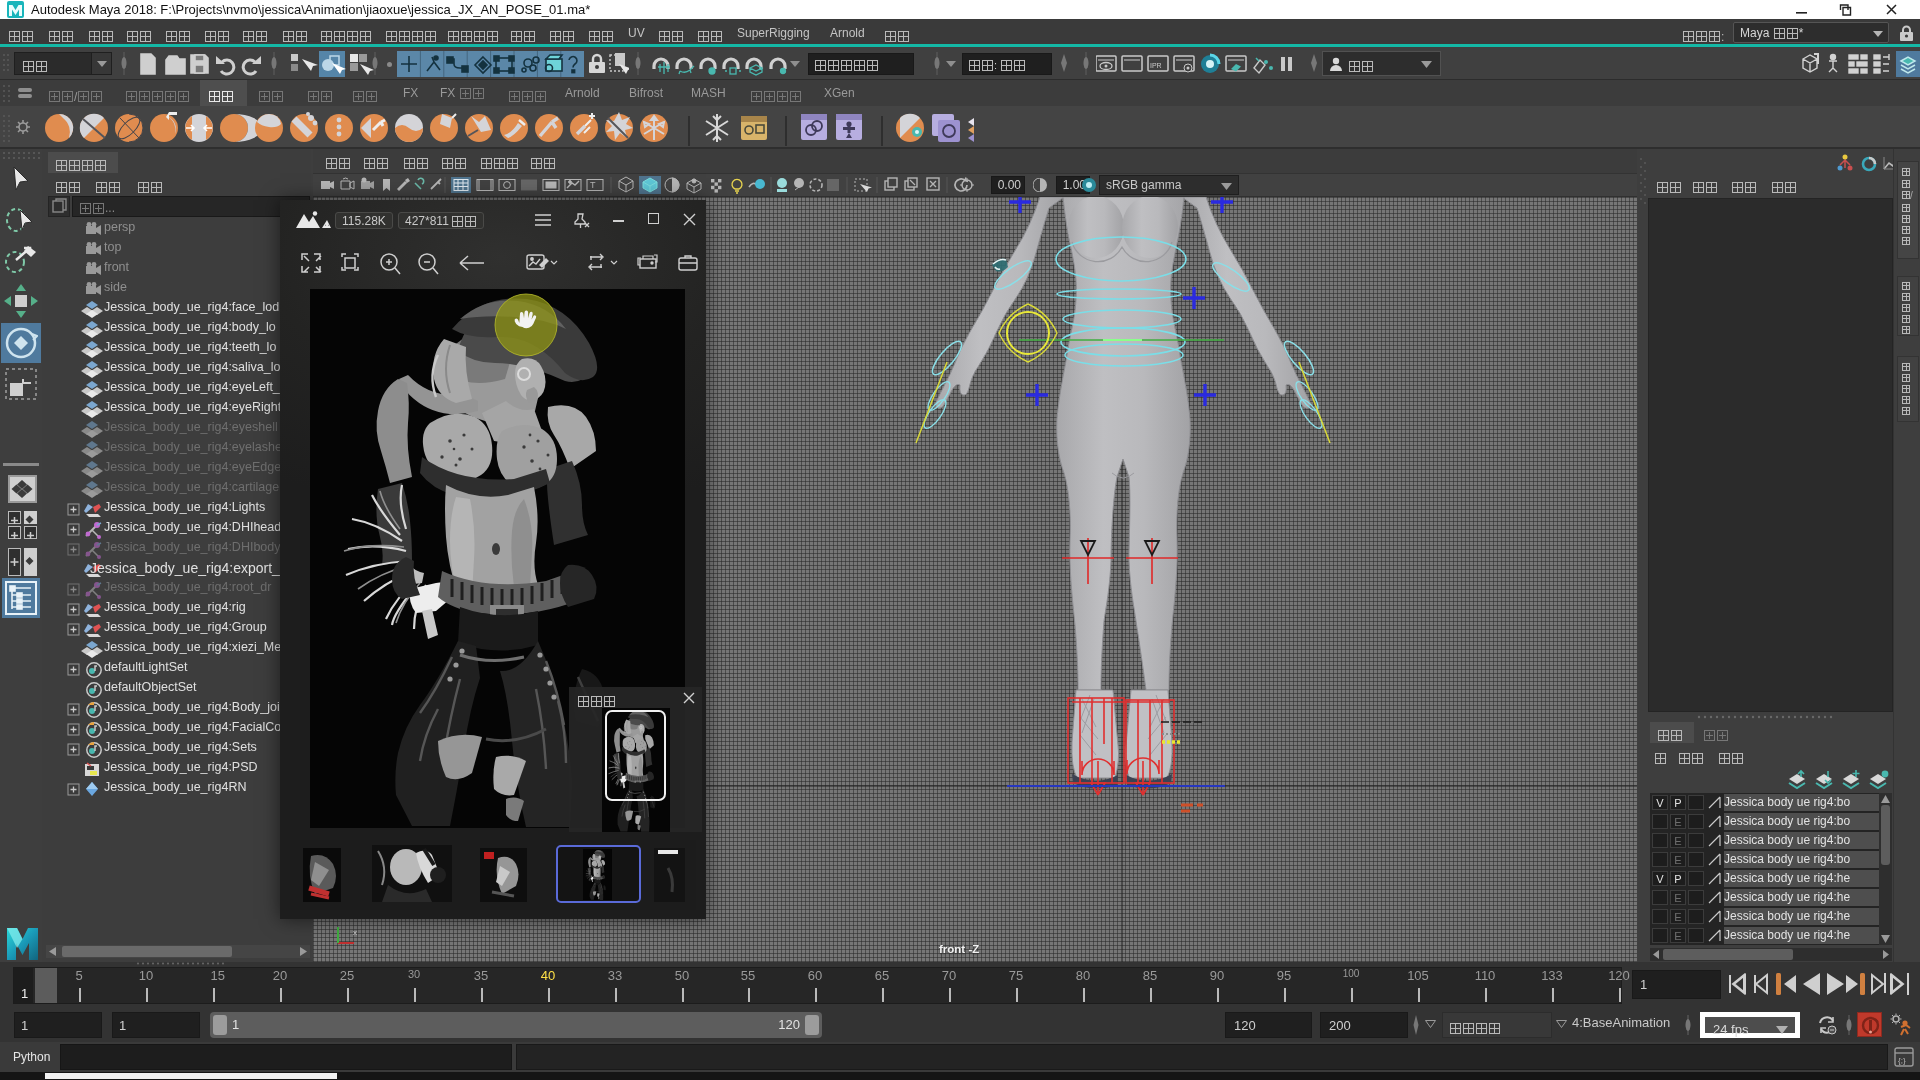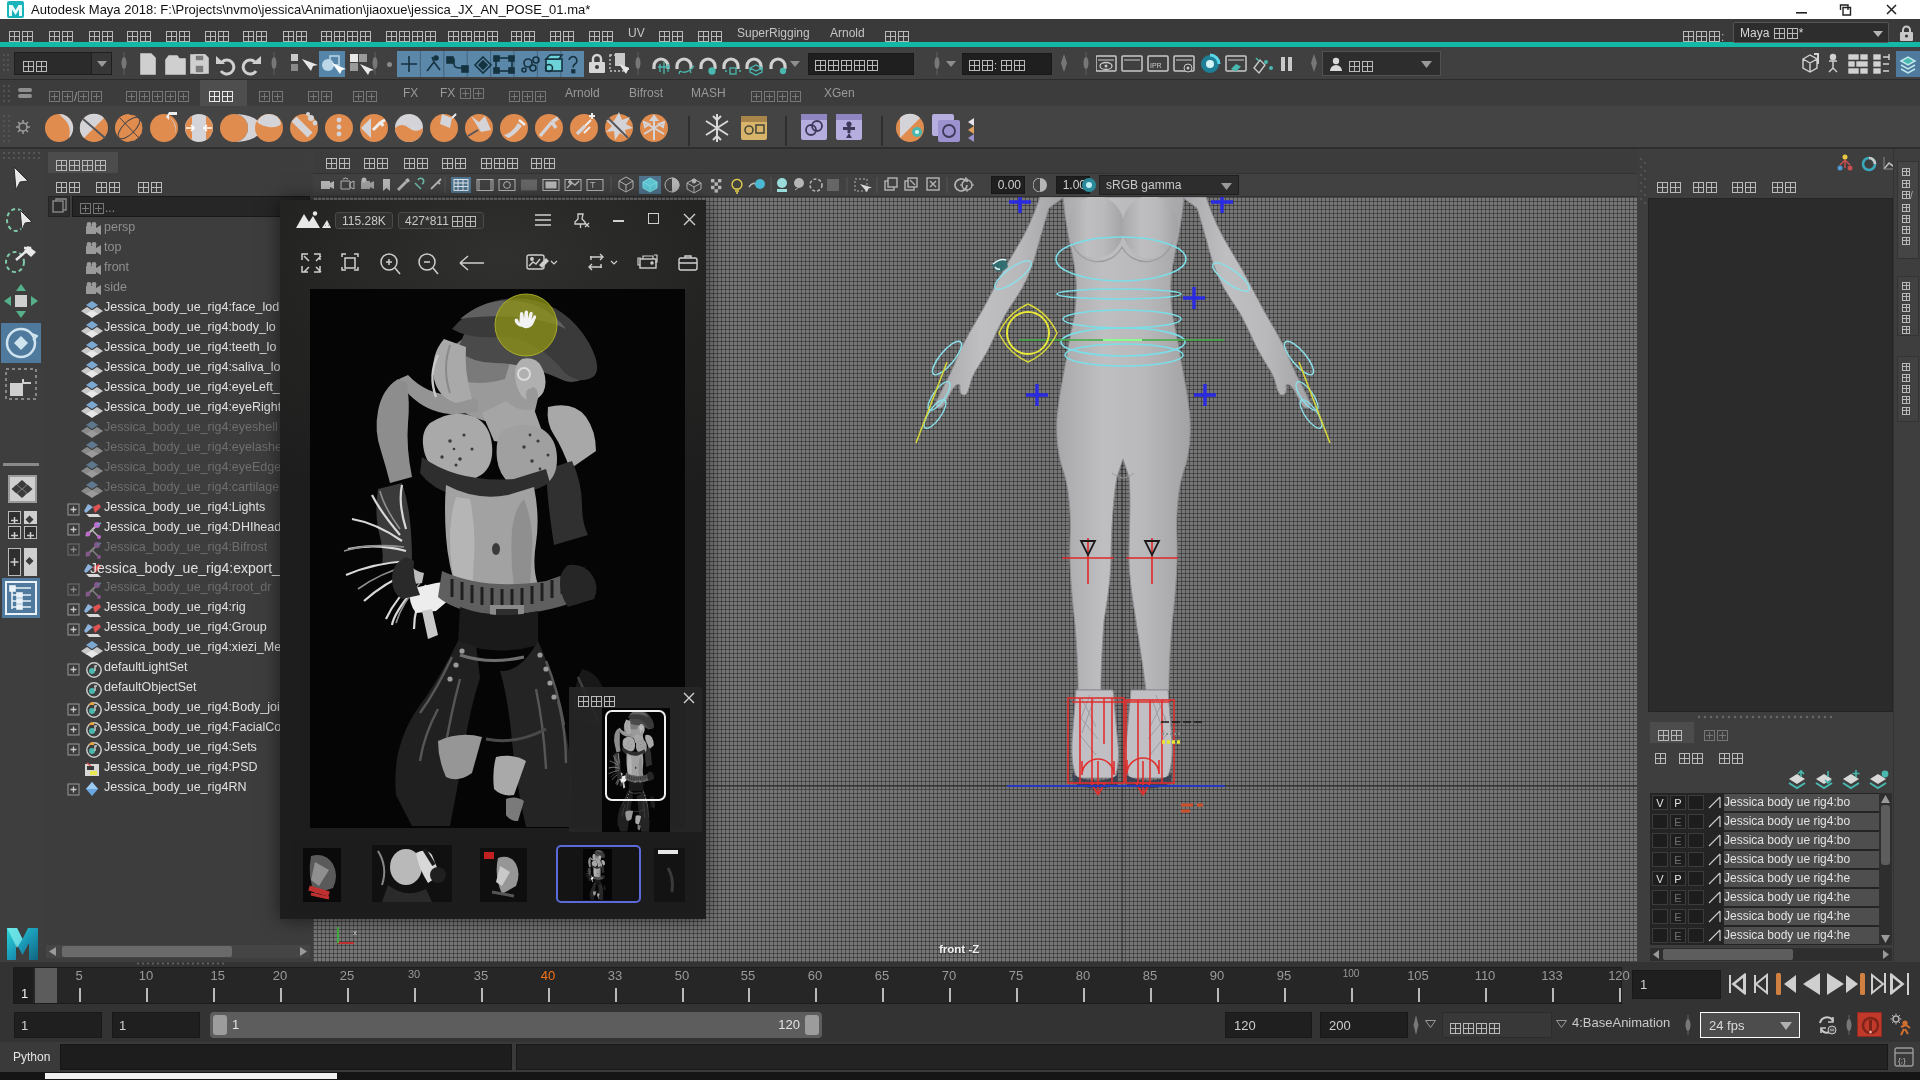--- a/index.html
+++ b/index.html
@@ -15,21 +15,21 @@
 .zd .z{border-color:#777;background:
     linear-gradient(#777,#777) 50% 50%/7px 1px no-repeat,
     linear-gradient(#777,#777) 50% 50%/1px 7px no-repeat;}
 .zw .z{border-color:#e8e8e8;background:
     linear-gradient(#e8e8e8,#e8e8e8) 50% 50%/9px 1px no-repeat,
     linear-gradient(#e8e8e8,#e8e8e8) 50% 50%/1px 9px no-repeat;}
 .lbl{color:#c0c0c0;font-size:12px;white-space:nowrap;}
 
 #titlebar{left:0;top:0;width:1920px;height:19px;background:#fff;color:#1a1a1a;font-size:13px;}
 
-#menubar{left:0;top:19px;width:1920px;height:28px;background:#3a3a3a;border-bottom:5px solid #14b8a6;}
+#menubar{left:0;top:19px;width:1920px;height:28px;background:#3a3a3a;border-bottom:3px solid #14b8a6;}
 
 #toolbar{left:0;top:47px;width:1920px;height:33px;background:#404040;border-bottom:1px solid #2c2c2c;}
 
 #shelftabs{left:0;top:80px;width:1920px;height:26px;background:#3c3c3c;}
 #shelficons{left:0;top:106px;width:1920px;height:43px;background:#444;border-bottom:2px solid #2e2e2e;}
 
 #toolbox{left:0;top:149px;width:42px;height:813px;background:#3e3e3e;}
 #outliner{left:42px;top:149px;width:269px;height:813px;background:#3d3d3d;}
 #viewport{left:313px;top:149px;width:1324px;height:813px;background:#3c3c3c;}
 #vpgrid{left:0px;top:48px;width:1324px;height:765px;
@@ -757,21 +757,21 @@
       <div class="abs" style="left:62px;top:191px;font-size:12.5px;color:#e0e0e0;white-space:nowrap">Jessica_body_ue_rig4:teeth_lo</div>
       <div class="abs" style="left:62px;top:211px;font-size:12.5px;color:#e0e0e0;white-space:nowrap">Jessica_body_ue_rig4:saliva_lo</div>
       <div class="abs" style="left:62px;top:231px;font-size:12.5px;color:#e0e0e0;white-space:nowrap">Jessica_body_ue_rig4:eyeLeft_</div>
       <div class="abs" style="left:62px;top:251px;font-size:12.5px;color:#e0e0e0;white-space:nowrap">Jessica_body_ue_rig4:eyeRight</div>
       <div class="abs" style="left:62px;top:271px;font-size:12.5px;color:#6f6f6f;white-space:nowrap">Jessica_body_ue_rig4:eyeshell</div>
       <div class="abs" style="left:62px;top:291px;font-size:12.5px;color:#6f6f6f;white-space:nowrap">Jessica_body_ue_rig4:eyelashe</div>
       <div class="abs" style="left:62px;top:311px;font-size:12.5px;color:#6f6f6f;white-space:nowrap">Jessica_body_ue_rig4:eyeEdge</div>
       <div class="abs" style="left:62px;top:331px;font-size:12.5px;color:#6f6f6f;white-space:nowrap">Jessica_body_ue_rig4:cartilage</div>
       <div class="abs" style="left:62px;top:351px;font-size:12.5px;color:#e0e0e0;white-space:nowrap">Jessica_body_ue_rig4:Lights</div>
       <div class="abs" style="left:62px;top:371px;font-size:12.5px;color:#e0e0e0;white-space:nowrap">Jessica_body_ue_rig4:DHIhead</div>
-      <div class="abs" style="left:62px;top:391px;font-size:12.5px;color:#6f6f6f;white-space:nowrap">Jessica_body_ue_rig4:Bifrost</div>
+      <div class="abs" style="left:62px;top:391px;font-size:12.5px;color:#6f6f6f;white-space:nowrap">Jessica_body_ue_rig4:DHIbody</div>
       <div class="abs" style="left:48px;top:411px;font-size:14px;color:#e0e0e0;white-space:nowrap">Jessica_body_ue_rig4:export_g</div>
       <div class="abs" style="left:62px;top:431px;font-size:12.5px;color:#6f6f6f;white-space:nowrap">Jessica_body_ue_rig4:root_dr</div>
       <div class="abs" style="left:62px;top:451px;font-size:12.5px;color:#e0e0e0;white-space:nowrap">Jessica_body_ue_rig4:rig</div>
       <div class="abs" style="left:62px;top:471px;font-size:12.5px;color:#e0e0e0;white-space:nowrap">Jessica_body_ue_rig4:Group</div>
       <div class="abs" style="left:62px;top:491px;font-size:12.5px;color:#e0e0e0;white-space:nowrap">Jessica_body_ue_rig4:xiezi_Me</div>
       <div class="abs" style="left:62px;top:511px;font-size:12.5px;color:#e0e0e0;white-space:nowrap">defaultLightSet</div>
       <div class="abs" style="left:62px;top:531px;font-size:12.5px;color:#e0e0e0;white-space:nowrap">defaultObjectSet</div>
       <div class="abs" style="left:62px;top:551px;font-size:12.5px;color:#e0e0e0;white-space:nowrap">Jessica_body_ue_rig4:Body_joi</div>
       <div class="abs" style="left:62px;top:571px;font-size:12.5px;color:#e0e0e0;white-space:nowrap">Jessica_body_ue_rig4:FacialCo</div>
       <div class="abs" style="left:62px;top:591px;font-size:12.5px;color:#e0e0e0;white-space:nowrap">Jessica_body_ue_rig4:Sets</div>
@@ -1265,21 +1265,21 @@
       <div class="abs" style="left:201px;top:6px;width:24px;text-align:right;font-size:13px;color:#9a9a9a">15</div>
       <div class="abs" style="left:213px;top:26px;width:2px;height:14px;background:#b9b9b9"></div>
       <div class="abs" style="left:268px;top:6px;width:24px;text-align:center;font-size:13px;color:#9a9a9a">20</div>
       <div class="abs" style="left:280px;top:26px;width:2px;height:14px;background:#b9b9b9"></div>
       <div class="abs" style="left:335px;top:6px;width:24px;text-align:center;font-size:13px;color:#9a9a9a">25</div>
       <div class="abs" style="left:347px;top:26px;width:2px;height:14px;background:#b9b9b9"></div>
       <div class="abs" style="left:402px;top:6px;width:24px;text-align:center;font-size:11px;color:#9a9a9a">30</div>
       <div class="abs" style="left:414px;top:26px;width:2px;height:14px;background:#b9b9b9"></div>
       <div class="abs" style="left:469px;top:6px;width:24px;text-align:center;font-size:13px;color:#9a9a9a">35</div>
       <div class="abs" style="left:481px;top:26px;width:2px;height:14px;background:#b9b9b9"></div>
-      <div class="abs" style="left:536px;top:6px;width:24px;text-align:center;font-size:13px;color:#f97316">40</div>
+      <div class="abs" style="left:536px;top:6px;width:24px;text-align:center;font-size:13px;color:#fde047">40</div>
       <div class="abs" style="left:548px;top:26px;width:2px;height:14px;background:#b9b9b9"></div>
       <div class="abs" style="left:603px;top:6px;width:24px;text-align:center;font-size:13px;color:#9a9a9a">33</div>
       <div class="abs" style="left:615px;top:26px;width:2px;height:14px;background:#b9b9b9"></div>
       <div class="abs" style="left:670px;top:6px;width:24px;text-align:center;font-size:13px;color:#9a9a9a">50</div>
       <div class="abs" style="left:682px;top:26px;width:2px;height:14px;background:#b9b9b9"></div>
       <div class="abs" style="left:736px;top:6px;width:24px;text-align:center;font-size:13px;color:#9a9a9a">55</div>
       <div class="abs" style="left:748px;top:26px;width:2px;height:14px;background:#b9b9b9"></div>
       <div class="abs" style="left:803px;top:6px;width:24px;text-align:center;font-size:13px;color:#9a9a9a">60</div>
       <div class="abs" style="left:815px;top:26px;width:2px;height:14px;background:#b9b9b9"></div>
       <div class="abs" style="left:870px;top:6px;width:24px;text-align:center;font-size:13px;color:#9a9a9a">65</div>
@@ -1358,21 +1358,21 @@
       <span class="abs" style="left:6px;top:6px"><span class="z"></span><span class="z"></span><span class="z"></span><span class="z"></span></span>
     </div>
     <svg class="abs" style="left:1556px;top:13px" width="11" height="8">
         <path d="M0.5 0.5 h10 l-5 7z" fill="none" stroke="#9a9a9a"></path>
       </svg>
     <div class="abs" style="left:1572px;top:8px;font-size:13px;color:#c9c9c9">4:BaseAnimation</div>
     <svg class="abs" style="left:1684px;top:5px" width="8" height="26">
         <path d="M4 3 v20" stroke="#555" stroke-width="1.5"></path>
         <ellipse cx="4" cy="13" rx="2.5" ry="6" fill="#777"></ellipse>
       </svg>
-    <div class="abs" style="left:1700px;top:5px;width:100px;height:26px;background:#4d4d4d;border:1px solid #ffffff">
+    <div class="abs" style="left:1700px;top:5px;width:100px;height:26px;background:#4d4d4d;border:5px solid #ffffff">
       <span class="abs" style="left:8px;top:5px;font-size:13px;color:#dadada">24 fps</span>
       <svg class="abs" style="right:7px;top:9px" width="12" height="8">
           <path d="M0 0 h12 l-6 8z" fill="#b0b0b0"></path>
         </svg>
     </div>
     <svg class="abs" style="left:1817px;top:8px" width="20" height="20">
         <path d="M3 8 a7 7 0 0 1 13 -2 m1 6 a7 7 0 0 1 -13 2" stroke="#c9c9c9" stroke-width="2" fill="none"></path>
         <path d="M16 2 v5 h-5 M4 18 v-5 h5" stroke="#c9c9c9" stroke-width="1.6" fill="none"></path>
         <circle cx="15" cy="15" r="4" fill="#4d4d4d" stroke="#c9c9c9"></circle>
         <path d="M13 15 h4" stroke="#c9c9c9"></path>

